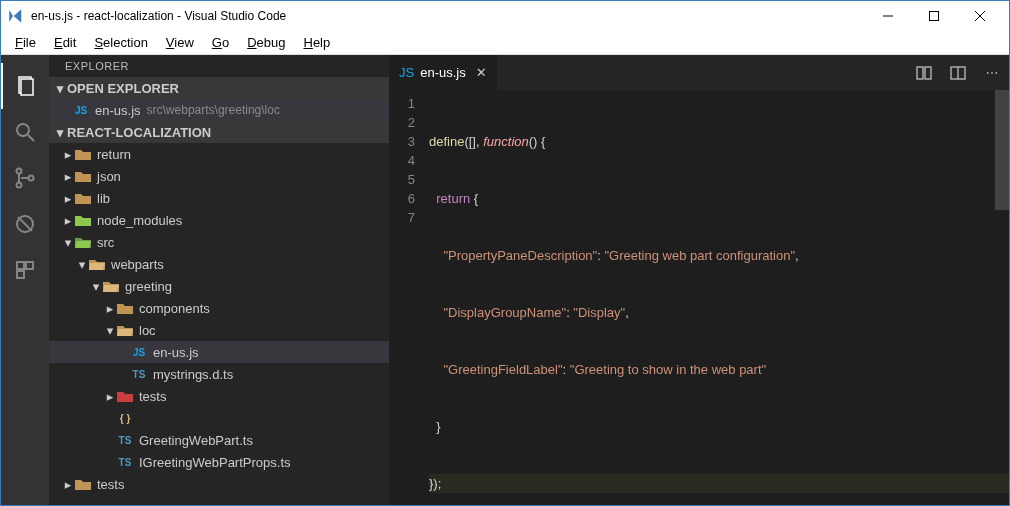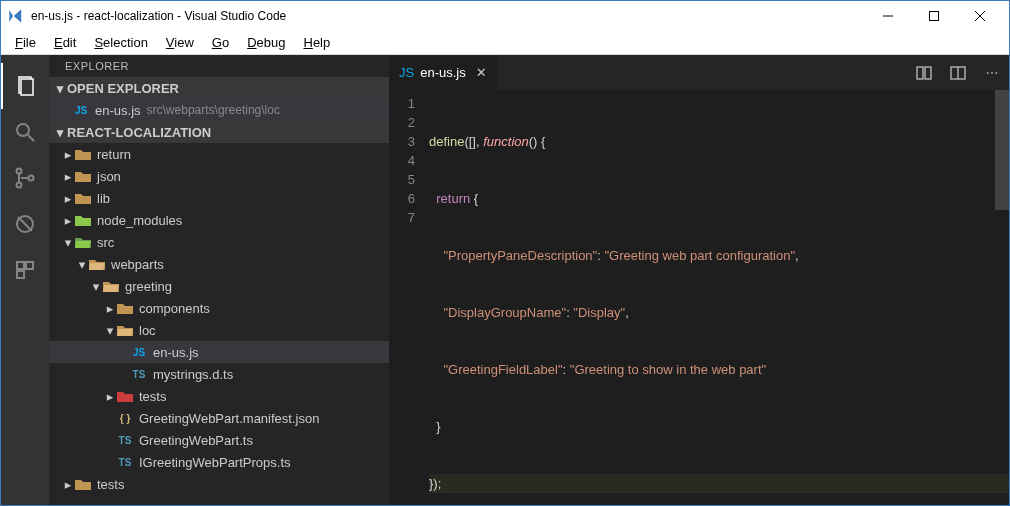--- a/index.html
+++ b/index.html
@@ -241,21 +241,20 @@
       <span class="chev">▸</span>
       <span class="ico">
           <svg width="16" height="12" viewBox="0 0 16 12">
             <path fill="#cc3d3d" d="M0 2h6l2 2h8v8H0z"></path>
           </svg>
         </span>
       <span>tests</span>
     </div>
     <div class="row" style="padding-left:68px">
       <span class="ico json-ico">{ }</span>
-      <span>GreetingWebPart.manifest.json</span>
     </div>
     <div class="row" style="padding-left:68px">
       <span class="ico ts-ico">TS</span>
       <span>GreetingWebPart.ts</span>
     </div>
     <div class="row" style="padding-left:68px">
       <span class="ico ts-ico">TS</span>
       <span>IGreetingWebPartProps.ts</span>
     </div>
     <div class="row" style="padding-left:12px">

